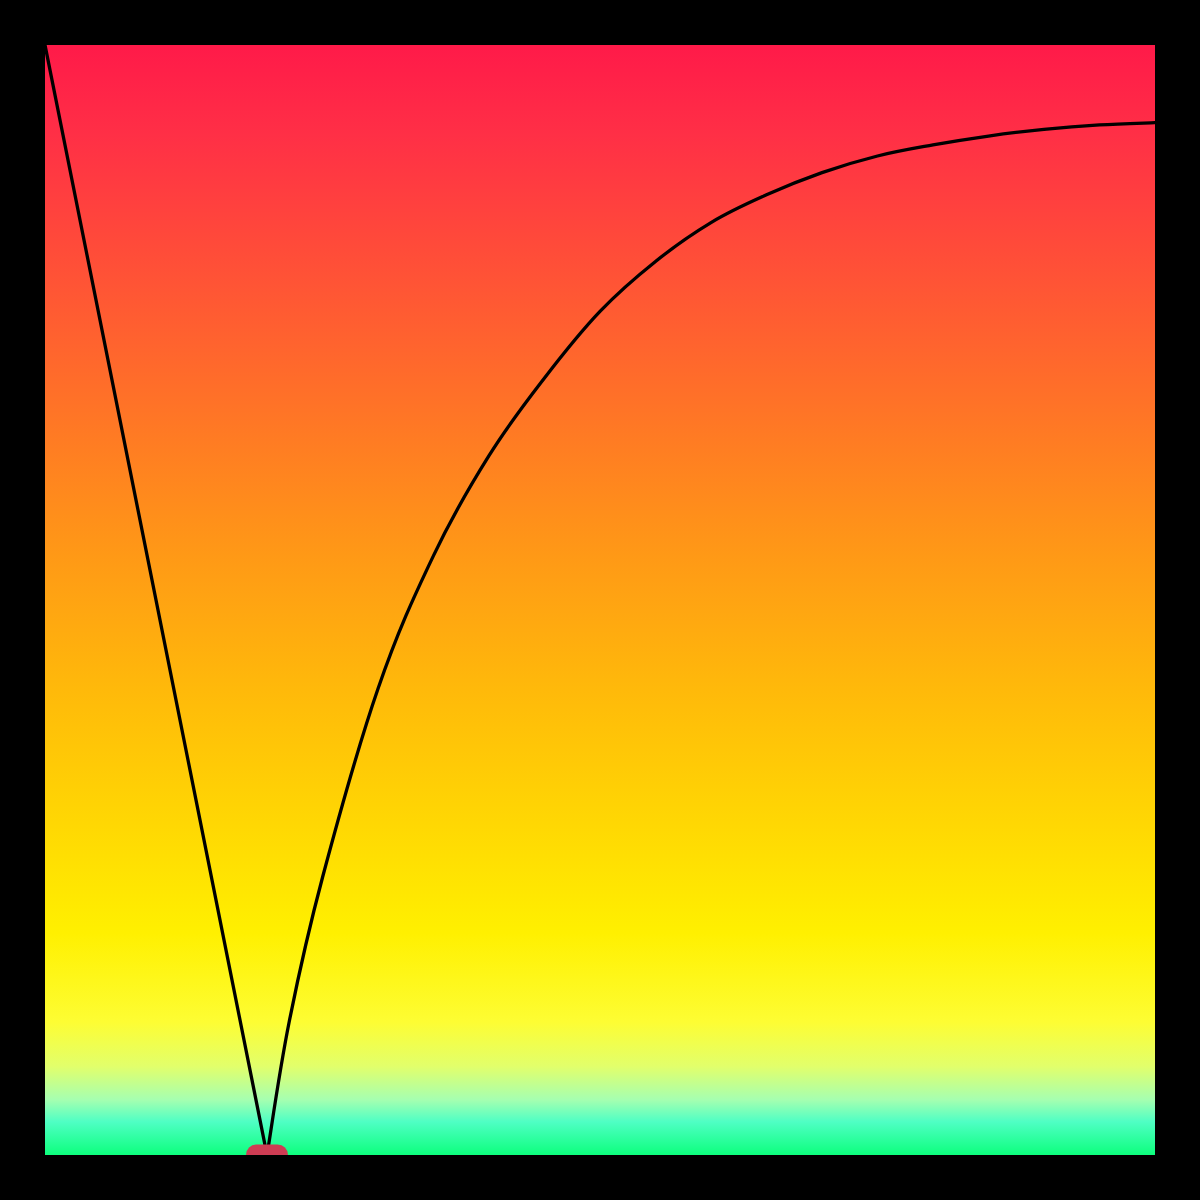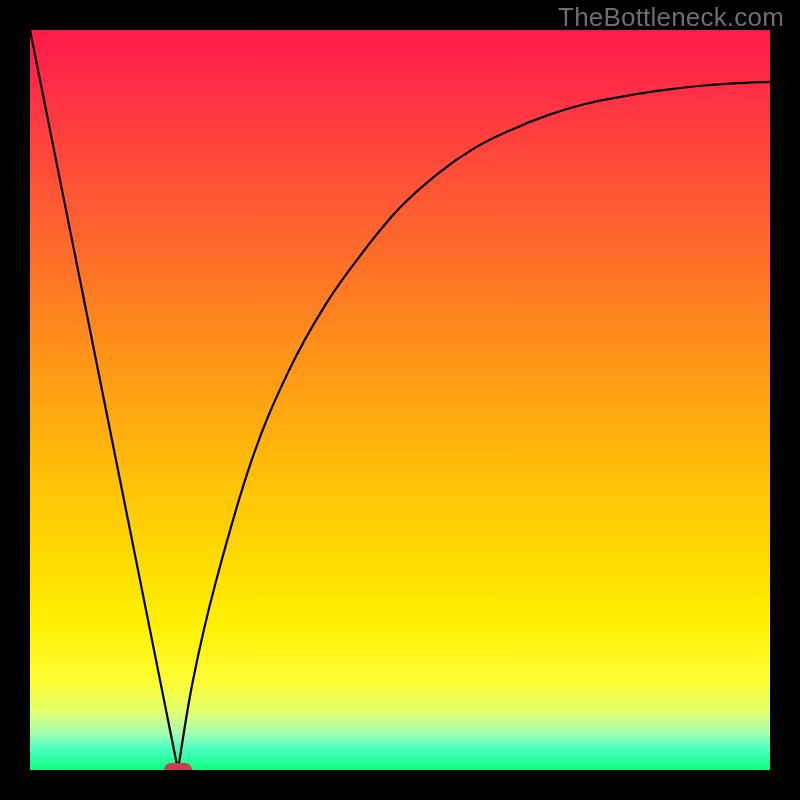--- a/index.html
+++ b/index.html
@@ -64,21 +64,20 @@
     background: #ce3c53;
     border-radius: 10px;
     z-index: 3;
   }
 </style>
 </head>
 <body>
 
 <div class="frame">
 
-  <div class="watermark">TheBottleneck.com</div>
 
   <div class="plot-area">
     <div class="gradient"></div>
 
     <svg class="curve-svg" viewBox="0 0 740 740" preserveAspectRatio="none">
       <path fill="none" stroke="#000" stroke-width="2.2" stroke-linejoin="round" stroke-linecap="round" d="M 0 0 L 148 740 L 148 740 C 150.66400000000002 724.016 156.14000000000001 684.5 162.8 651.2 C 169.46 617.9000000000001 174.344 594.96 185 555 C 195.656 515.04 208.68 467.828 222 429.2 C 235.32 390.572 245.68 368.37199999999996 259 340.4 C 272.32 312.428 282.68 295.112 296 273.8 C 309.32 252.48800000000003 319.68 239.316 333 222 C 346.32 204.684 356.68 191.58600000000004 370 177.60000000000002 C 383.32 163.614 393.68000000000006 154.95599999999996 407.00000000000006 144.29999999999995 C 420.32000000000005 133.64399999999995 430.68 126.39199999999997 444 118.39999999999998 C 457.32 110.40799999999999 467.68 105.89399999999996 481 99.89999999999998 C 494.32 93.90599999999999 504.68 89.76200000000001 518 85.10000000000002 C 531.32 80.43800000000003 541.68 77.33 555 74 C 568.32 70.67 578.68 68.9976 592 66.60000000000002 C 605.32 64.20240000000004 615.68 62.544800000000066 629 60.680000000000064 C 642.32 58.81520000000006 652.68 57.572 666 56.24000000000001 C 679.32 54.908000000000015 689.68 54.0792000000001 703 53.280000000000086 C 716.32 52.48080000000007 733.34 52.06639999999998 740 51.799999999999955 "></path>
     </svg>
 
     <div class="marker" style="left: 134px; top: 733px; width: 28px; height: 14px; background: rgb(206, 60, 83);"></div>
   </div>

